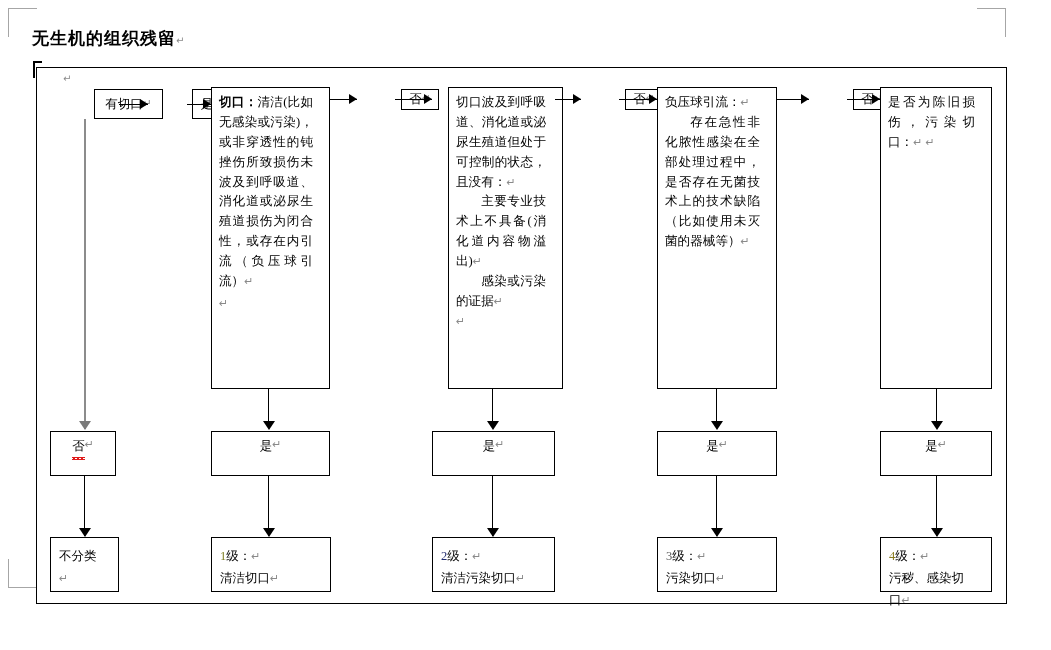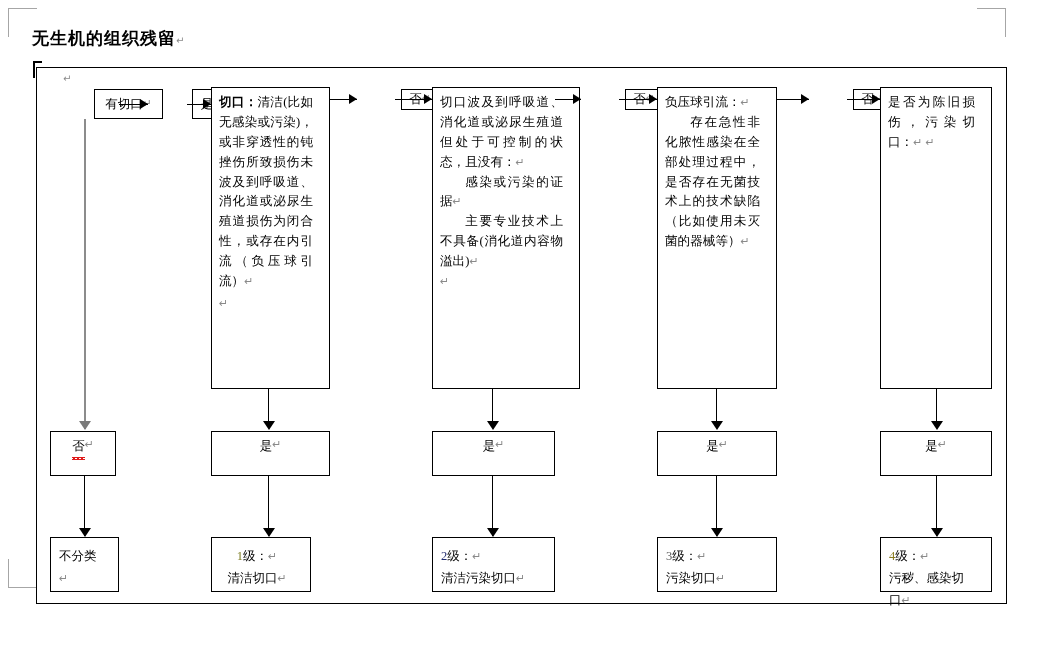--- a/index.html
+++ b/index.html
@@ -224,24 +224,24 @@
 <div class="arrow-r" style="left:349px; top:94px;"></div>
 
 <div class="node center-v" style="left:357px; top:89px; width:38px; height:21px;">
   <span class="txt">否</span>
     <span class="pilcrow">↵</span>
 </div>
 
 <div class="hline" style="left:395px; top:99px; width:37px;"></div>
 <div class="arrow-r" style="left:424px; top:94px;"></div>
 
-<div class="node para" style="left:432px; top:87px; width:148px; height:302px;">
+<div class="node para" style="left:448px; top:87px; width:115px; height:302px;">
   <span>切口波及到呼吸道、消化道或泌尿生殖道但处于可控制的状态，且没有：</span><span class="pilcrow">↵</span>
+  <div class="indent"><span>主要专业技术上不具备(消化道内容物溢出)</span><span class="pilcrow">↵</span></div>
   <div class="indent"><span>感染或污染的证据</span><span class="pilcrow">↵</span></div>
-  <div class="indent"><span>主要专业技术上不具备(消化道内容物溢出)</span><span class="pilcrow">↵</span></div>
   <span class="pilcrow">↵</span>
 </div>
 
 <div class="hline" style="left:555px; top:99px; width:26px;"></div>
 <div class="arrow-r" style="left:573px; top:94px;"></div>
 
 <div class="node center-v" style="left:581px; top:89px; width:38px; height:21px;">
   <span class="txt">否</span>
     <span class="pilcrow">↵</span>
 </div>
@@ -322,21 +322,21 @@
     <span class="pilcrow">↵</span>
 </div>
 
 <div class="vline" style="left:936px; top:476px; height:60px;"></div>
 <div class="arrow-d" style="left:931px; top:528px;"></div>
 
 <div class="node result" style="left:50px; top:537px; width:69px; height:55px;">
   <span>不分类</span><span class="pilcrow">↵</span>
 </div>
 
-<div class="node result" style="left:211px; top:537px; width:100px; height:55px;text-align:center;">
+<div class="node result" style="left:211px; top:537px; width:120px; height:55px;">
   <span class="grade-num g1">1</span><span>级：</span><span class="pilcrow">↵</span><br>
   <span>清洁切口</span><span class="pilcrow">↵</span>
 </div>
 
 <div class="node result" style="left:432px; top:537px; width:123px; height:55px;">
   <span class="grade-num g2">2</span><span>级：</span><span class="pilcrow">↵</span><br>
   <span>清洁污染切口</span><span class="pilcrow">↵</span>
 </div>
 
 <div class="node result" style="left:657px; top:537px; width:120px; height:55px;">

